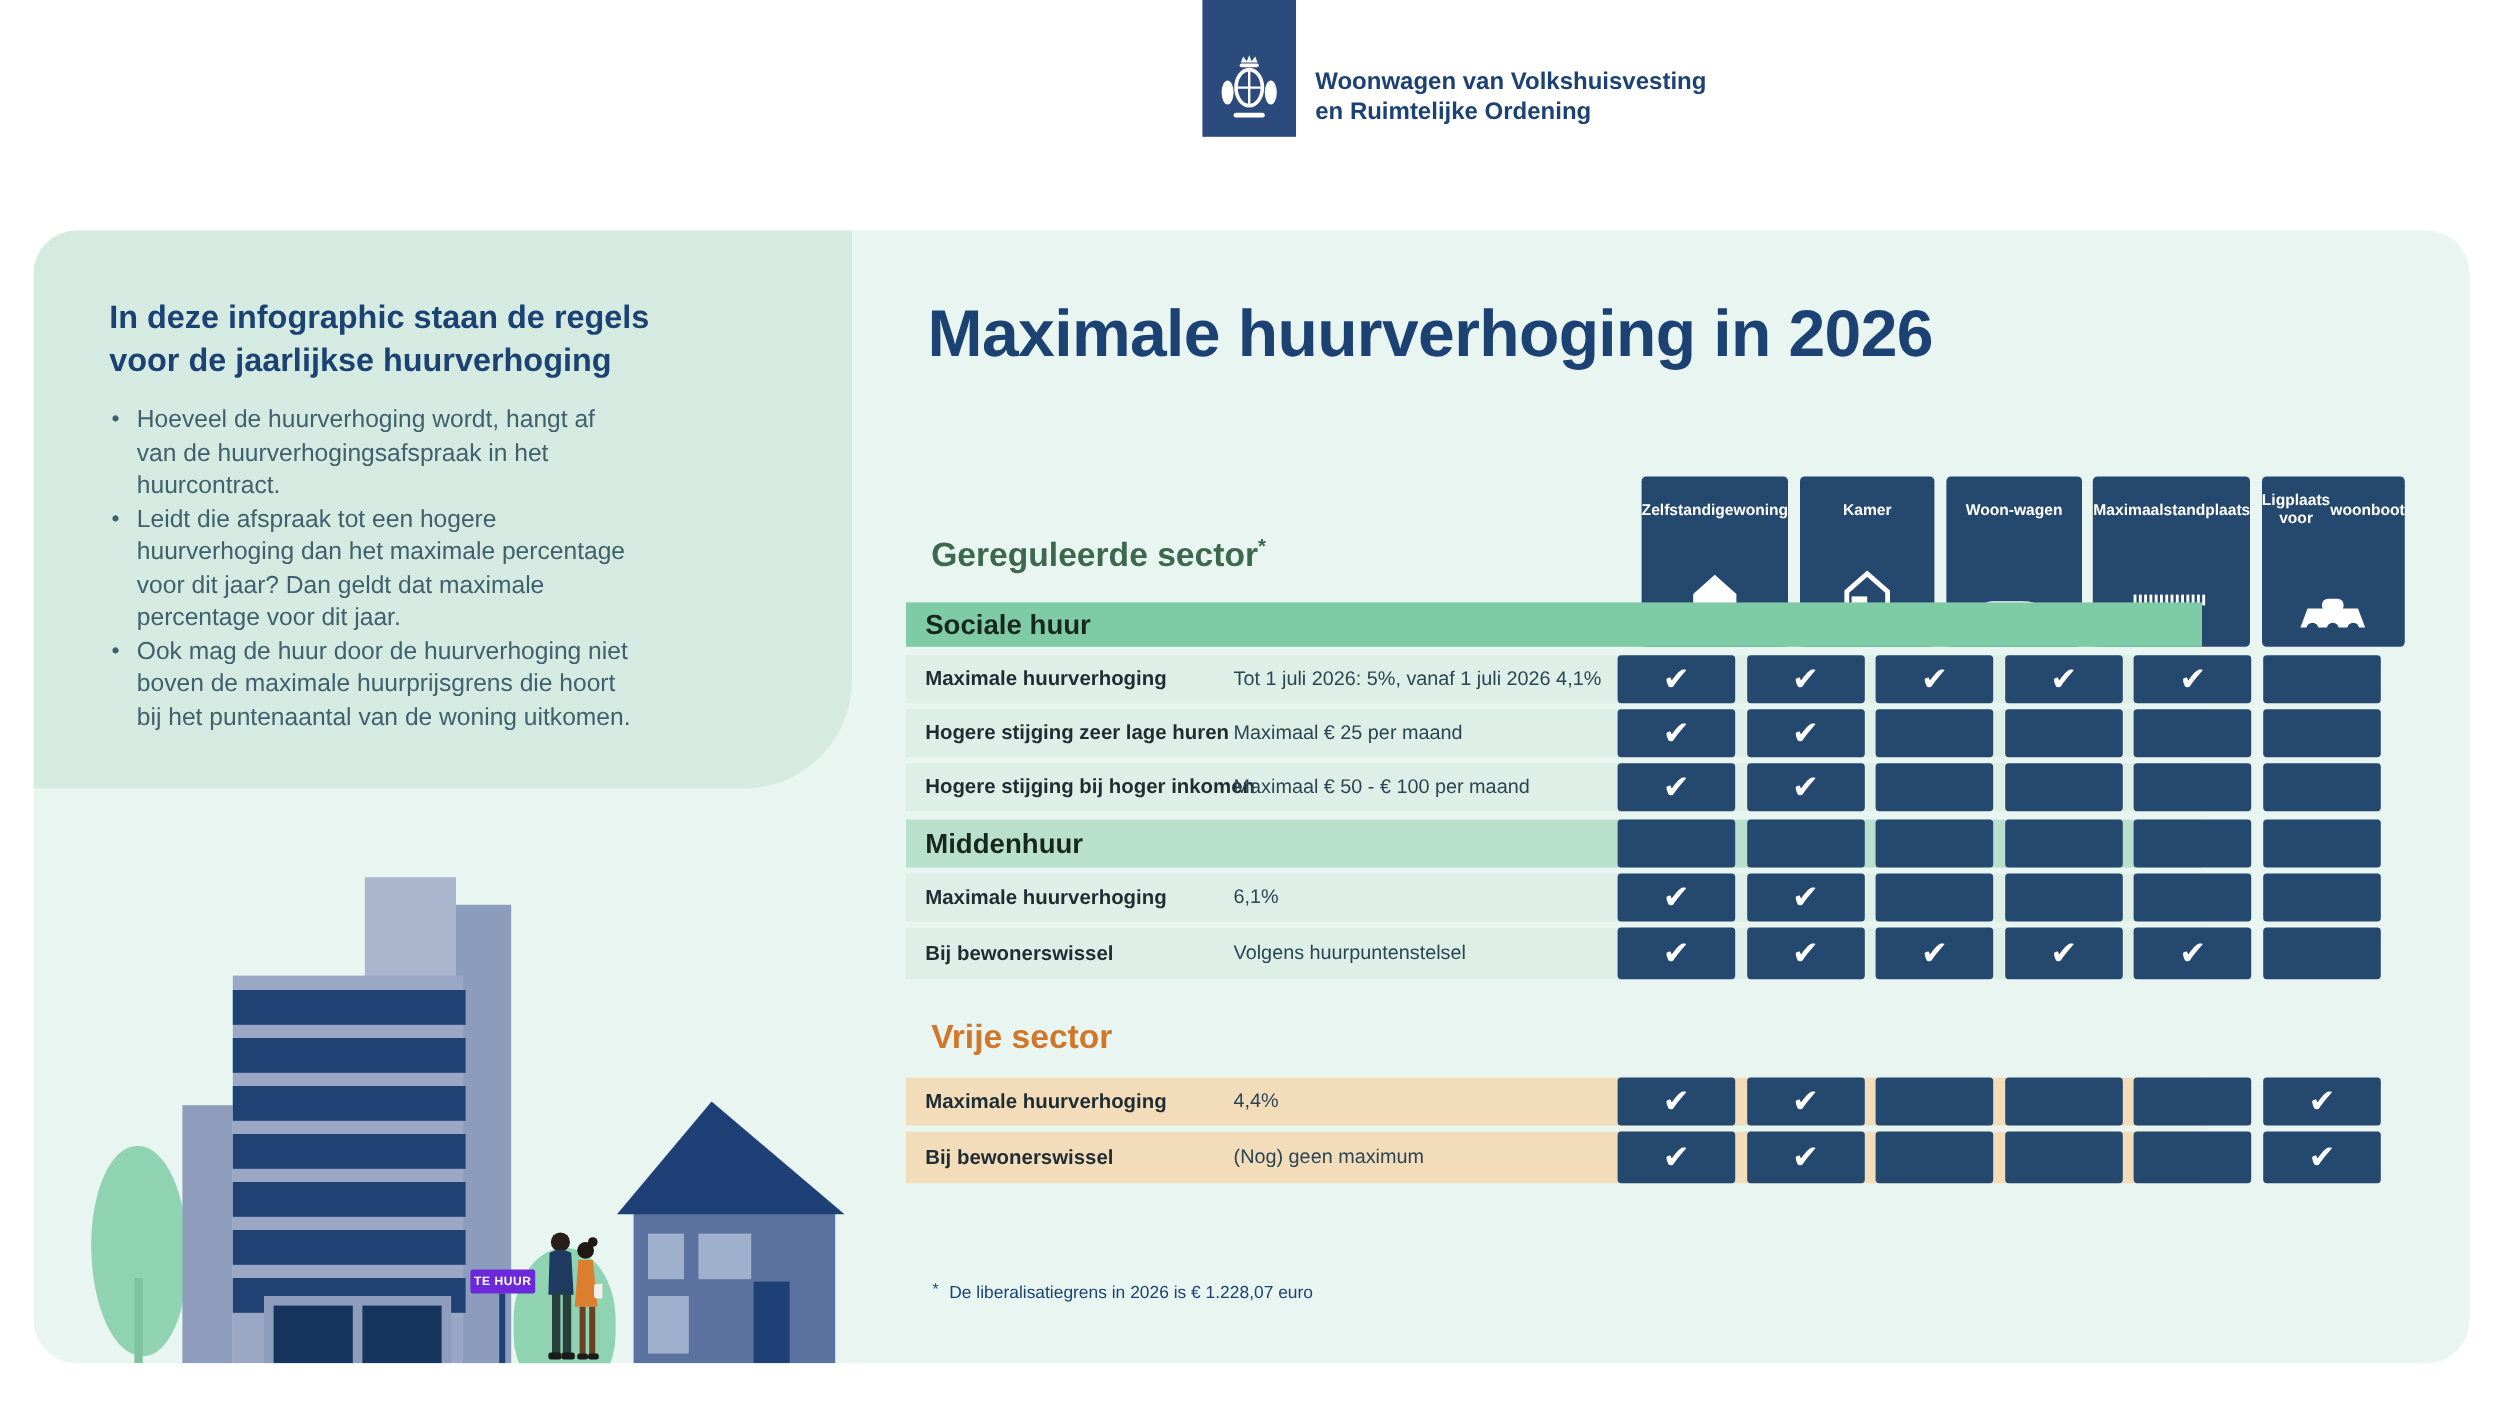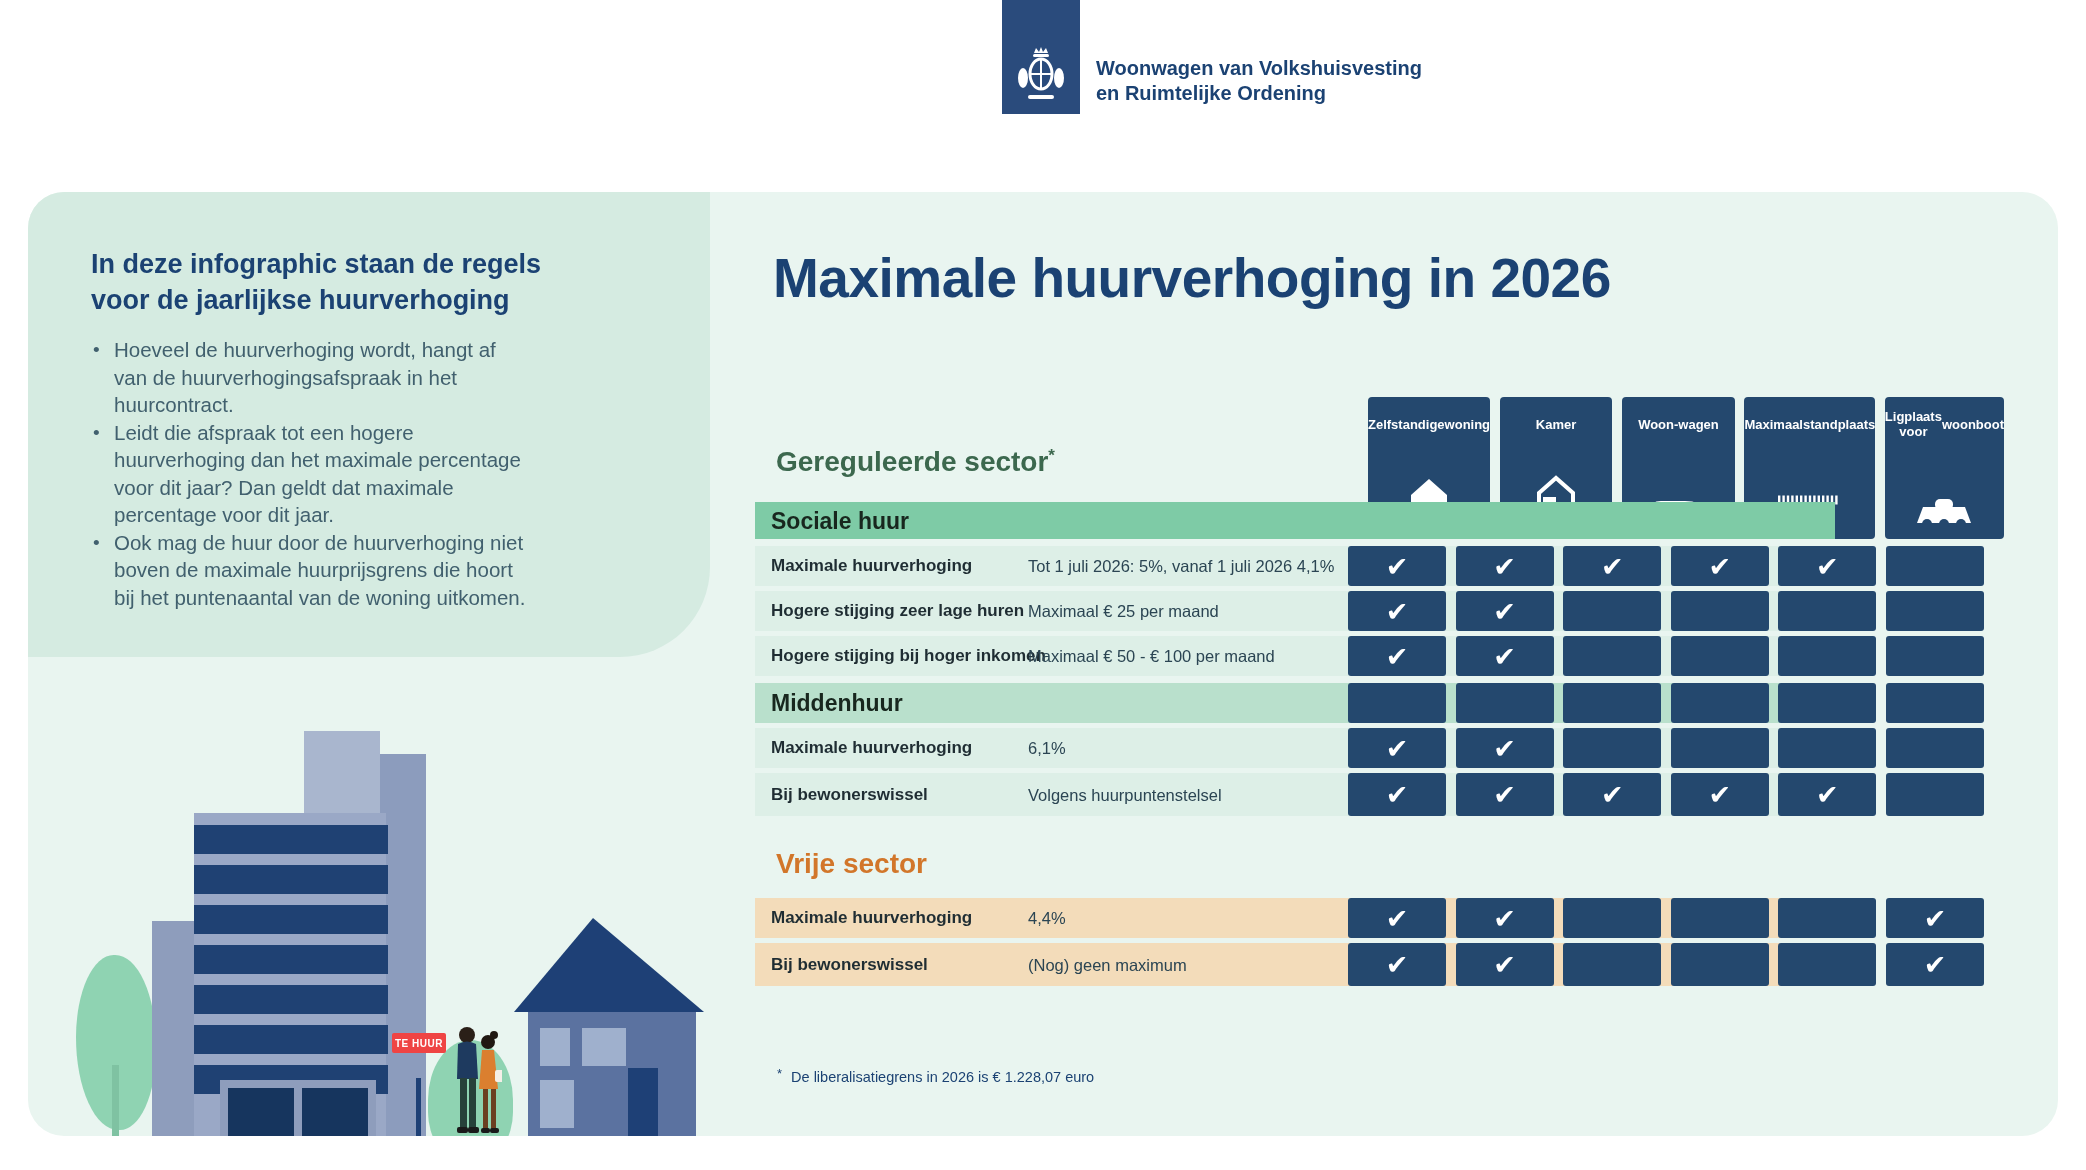--- a/index.html
+++ b/index.html
@@ -65,22 +65,22 @@
   .col-icon  { position:absolute; bottom:10px; left:0; right:0; height:58px;
                display:flex; align-items:flex-end; justify-content:center; }
 
   .footnote { position:absolute; left:777px; top:1022px; font-size:14.5px; color:#1b4273;margin-top:44px; }
   .footnote .marker { font-size:13px; vertical-align:4px; margin-right:9px; }
 
   
   .illustration { position:absolute; left:28px; top:192px; width:700px; height:944px;
                   overflow:hidden; border-radius:0 0 0 36px; }
   .shape { position:absolute; }
-  .sign-board { position:absolute; left:364px; top:841px; width:54px; height:20px;
-                background:#ef4444; border-radius:2px; color:#fff; font-size:10px;
+  .sign-board { position:absolute; left:364px; top:866px; width:54px; height:20px;
+                background:#6d28d9; border-radius:2px; color:#fff; font-size:10px;
                 font-weight:700; display:flex; align-items:center; justify-content:center;
                 letter-spacing:0.5px; }
 </style>
 </head>
 <body>
 
 <div class="page">
 
   <div class="logo-block">
     <span>

